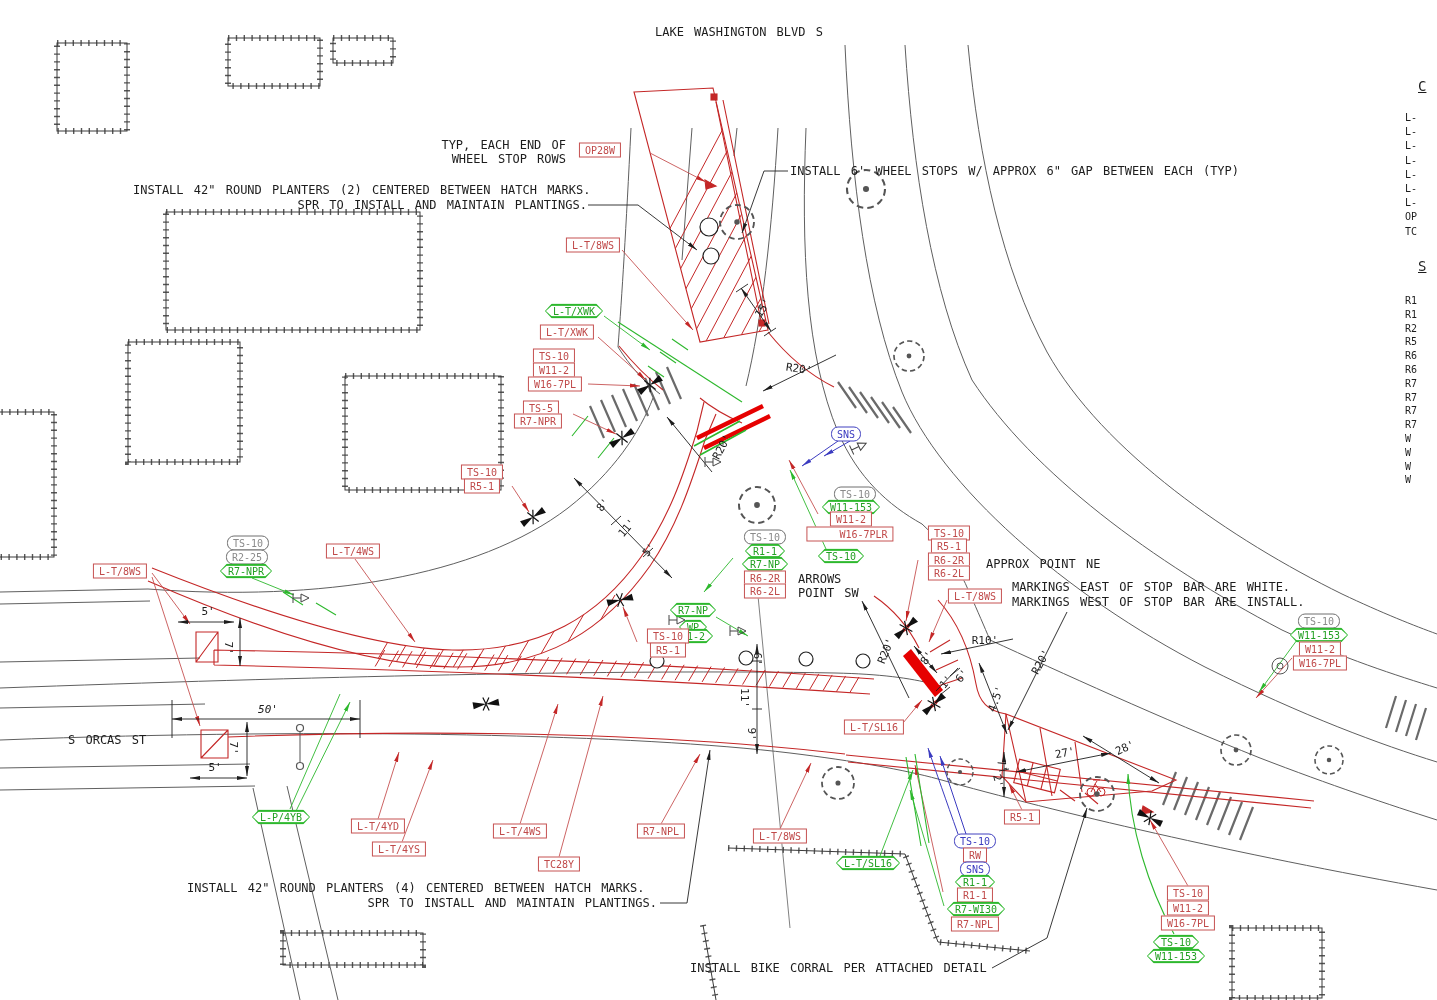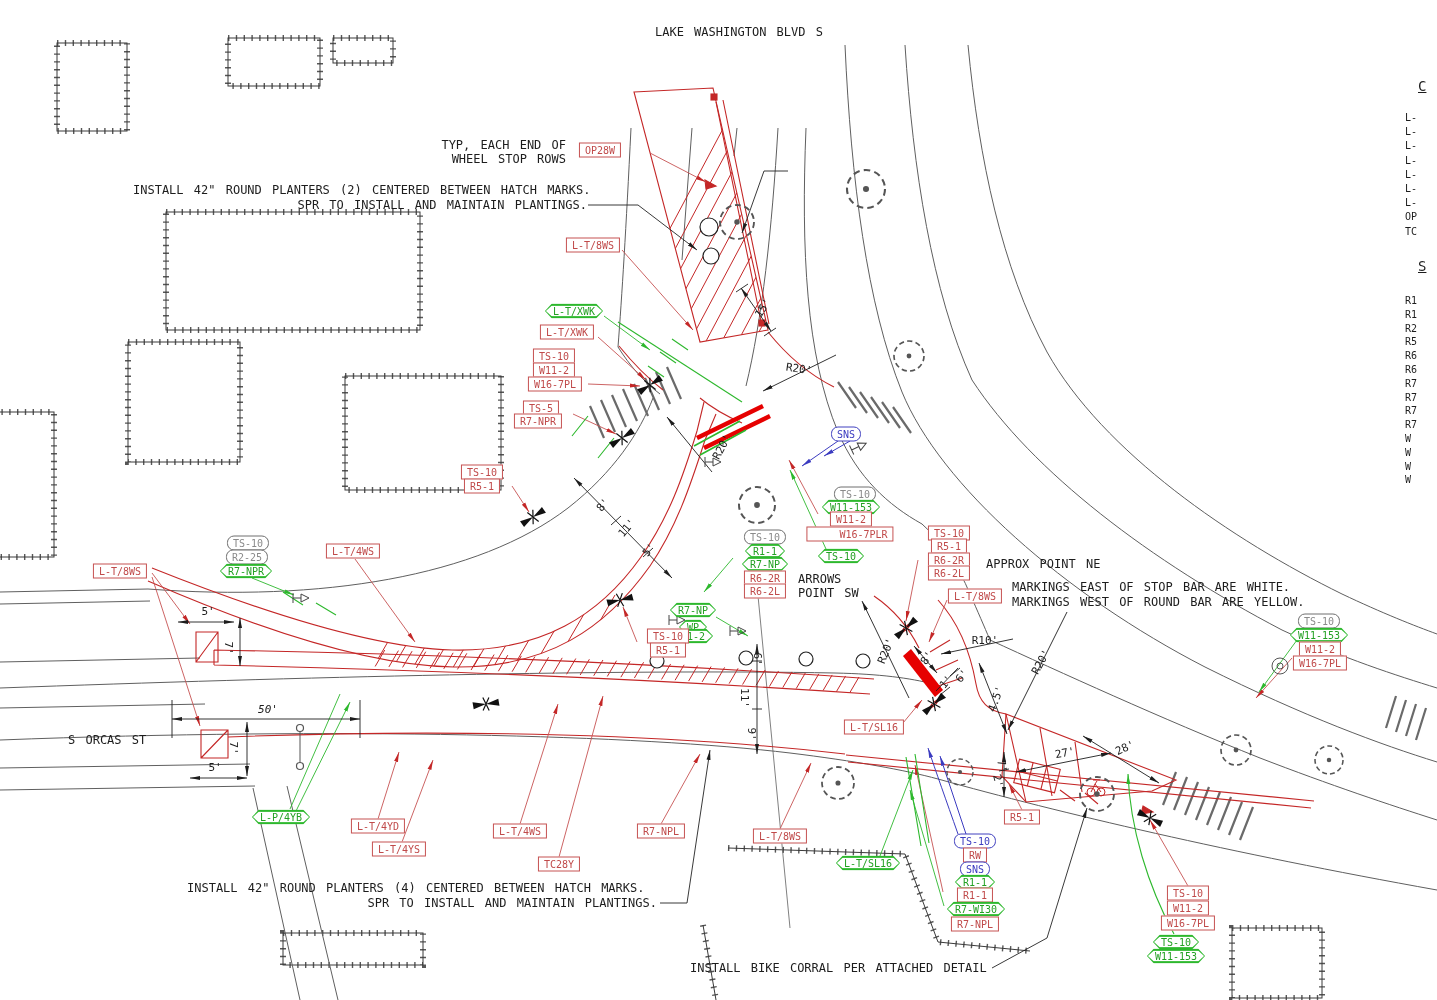--- a/index.html
+++ b/index.html
@@ -300,25 +300,26 @@
     <line x1="300" y1="731" x2="300" y2="763" stroke="#555" stroke-width="1"></line>
     <circle cx="300" cy="728" r="3.5" stroke="#555"></circle>
         <circle cx="300" cy="766" r="3.5" stroke="#555"></circle>
   </g>
 </svg>
 
 <div id="overlay">
       <div class="note" style="left: 655px; top: 33px;">LAKE WASHINGTON BLVD S</div>
       <div class="note right" style="left: 566px; top: 146px;">TYP, EACH END OF</div>
       <div class="note right" style="left: 566px; top: 160px;">WHEEL STOP ROWS</div>
+      <div class="note" style="left: 790px; top: 172px;">INSTALL 6' WHEEL STOPS W/ APPROX 6" GAP BETWEEN EACH (TYP)</div>
       <div class="note" style="left: 133px; top: 191px;">INSTALL 42" ROUND PLANTERS (2) CENTERED BETWEEN HATCH MARKS.</div>
       <div class="note right" style="left: 587px; top: 206px;">SPR TO INSTALL AND MAINTAIN PLANTINGS.</div>
       <div class="note" style="left: 986px; top: 565px;">APPROX POINT NE</div>
       <div class="note" style="left: 1012px; top: 588px;">MARKINGS EAST OF STOP BAR ARE WHITE.</div>
-      <div class="note" style="left: 1012px; top: 603px;">MARKINGS WEST OF ROUND BAR ARE YELLOW.</div>
+      <div class="note" style="left: 1012px; top: 603px;">MARKINGS WEST OF STOP BAR ARE INSTALL.</div>
       <div class="note" style="left: 798px; top: 580px;">ARROWS</div>
       <div class="note" style="left: 798px; top: 594px;">POINT SW</div>
       <div class="note" style="left: 68px; top: 741px;">S ORCAS ST</div>
       <div class="note" style="left: 187px; top: 889px;">INSTALL 42" ROUND PLANTERS (4) CENTERED BETWEEN HATCH MARKS.</div>
       <div class="note right" style="left: 657px; top: 904px;">SPR TO INSTALL AND MAINTAIN PLANTINGS.</div>
       <div class="note" style="left: 690px; top: 969px;">INSTALL BIKE CORRAL PER ATTACHED DETAIL</div>
       <div class="dim" style="left: 763px; top: 308px; transform: translate(-50%, -50%) rotate(-58deg);">15'</div>
       <div class="dim" style="left: 799px; top: 369px; transform: translate(-50%, -50%) rotate(8deg);">R20'</div>
       <div class="dim" style="left: 722px; top: 447px; transform: translate(-50%, -50%) rotate(-62deg);">R20'</div>
       <div class="dim" style="left: 603px; top: 505px; transform: translate(-50%, -50%) rotate(-50deg);">8'</div>

